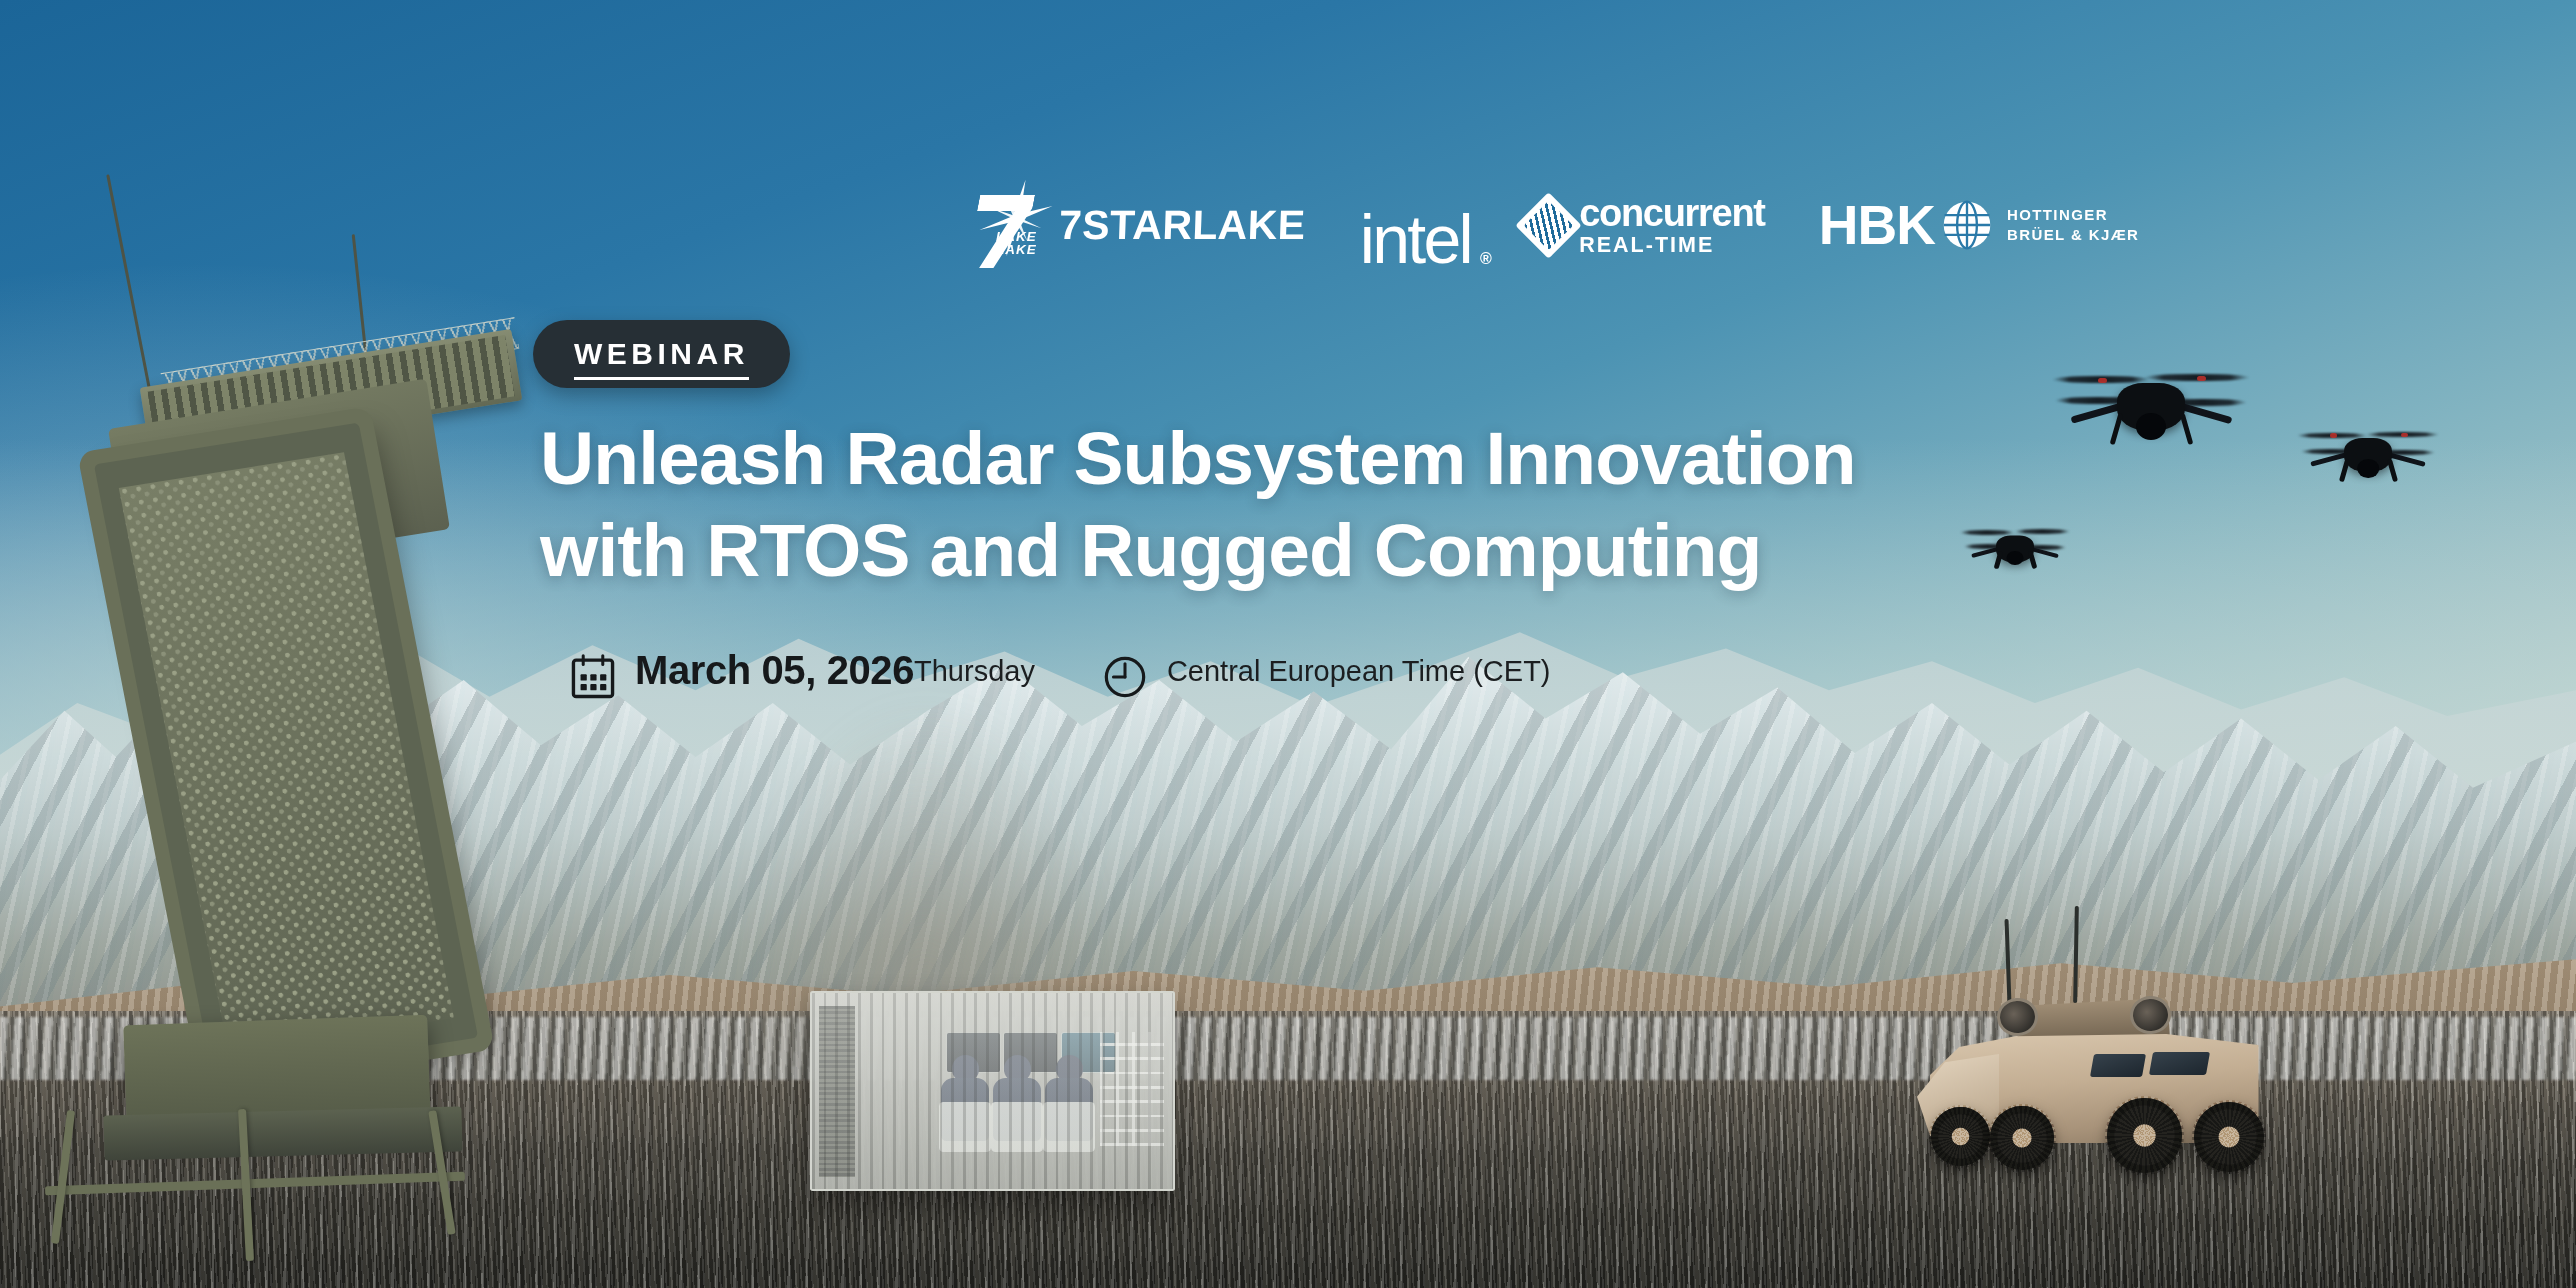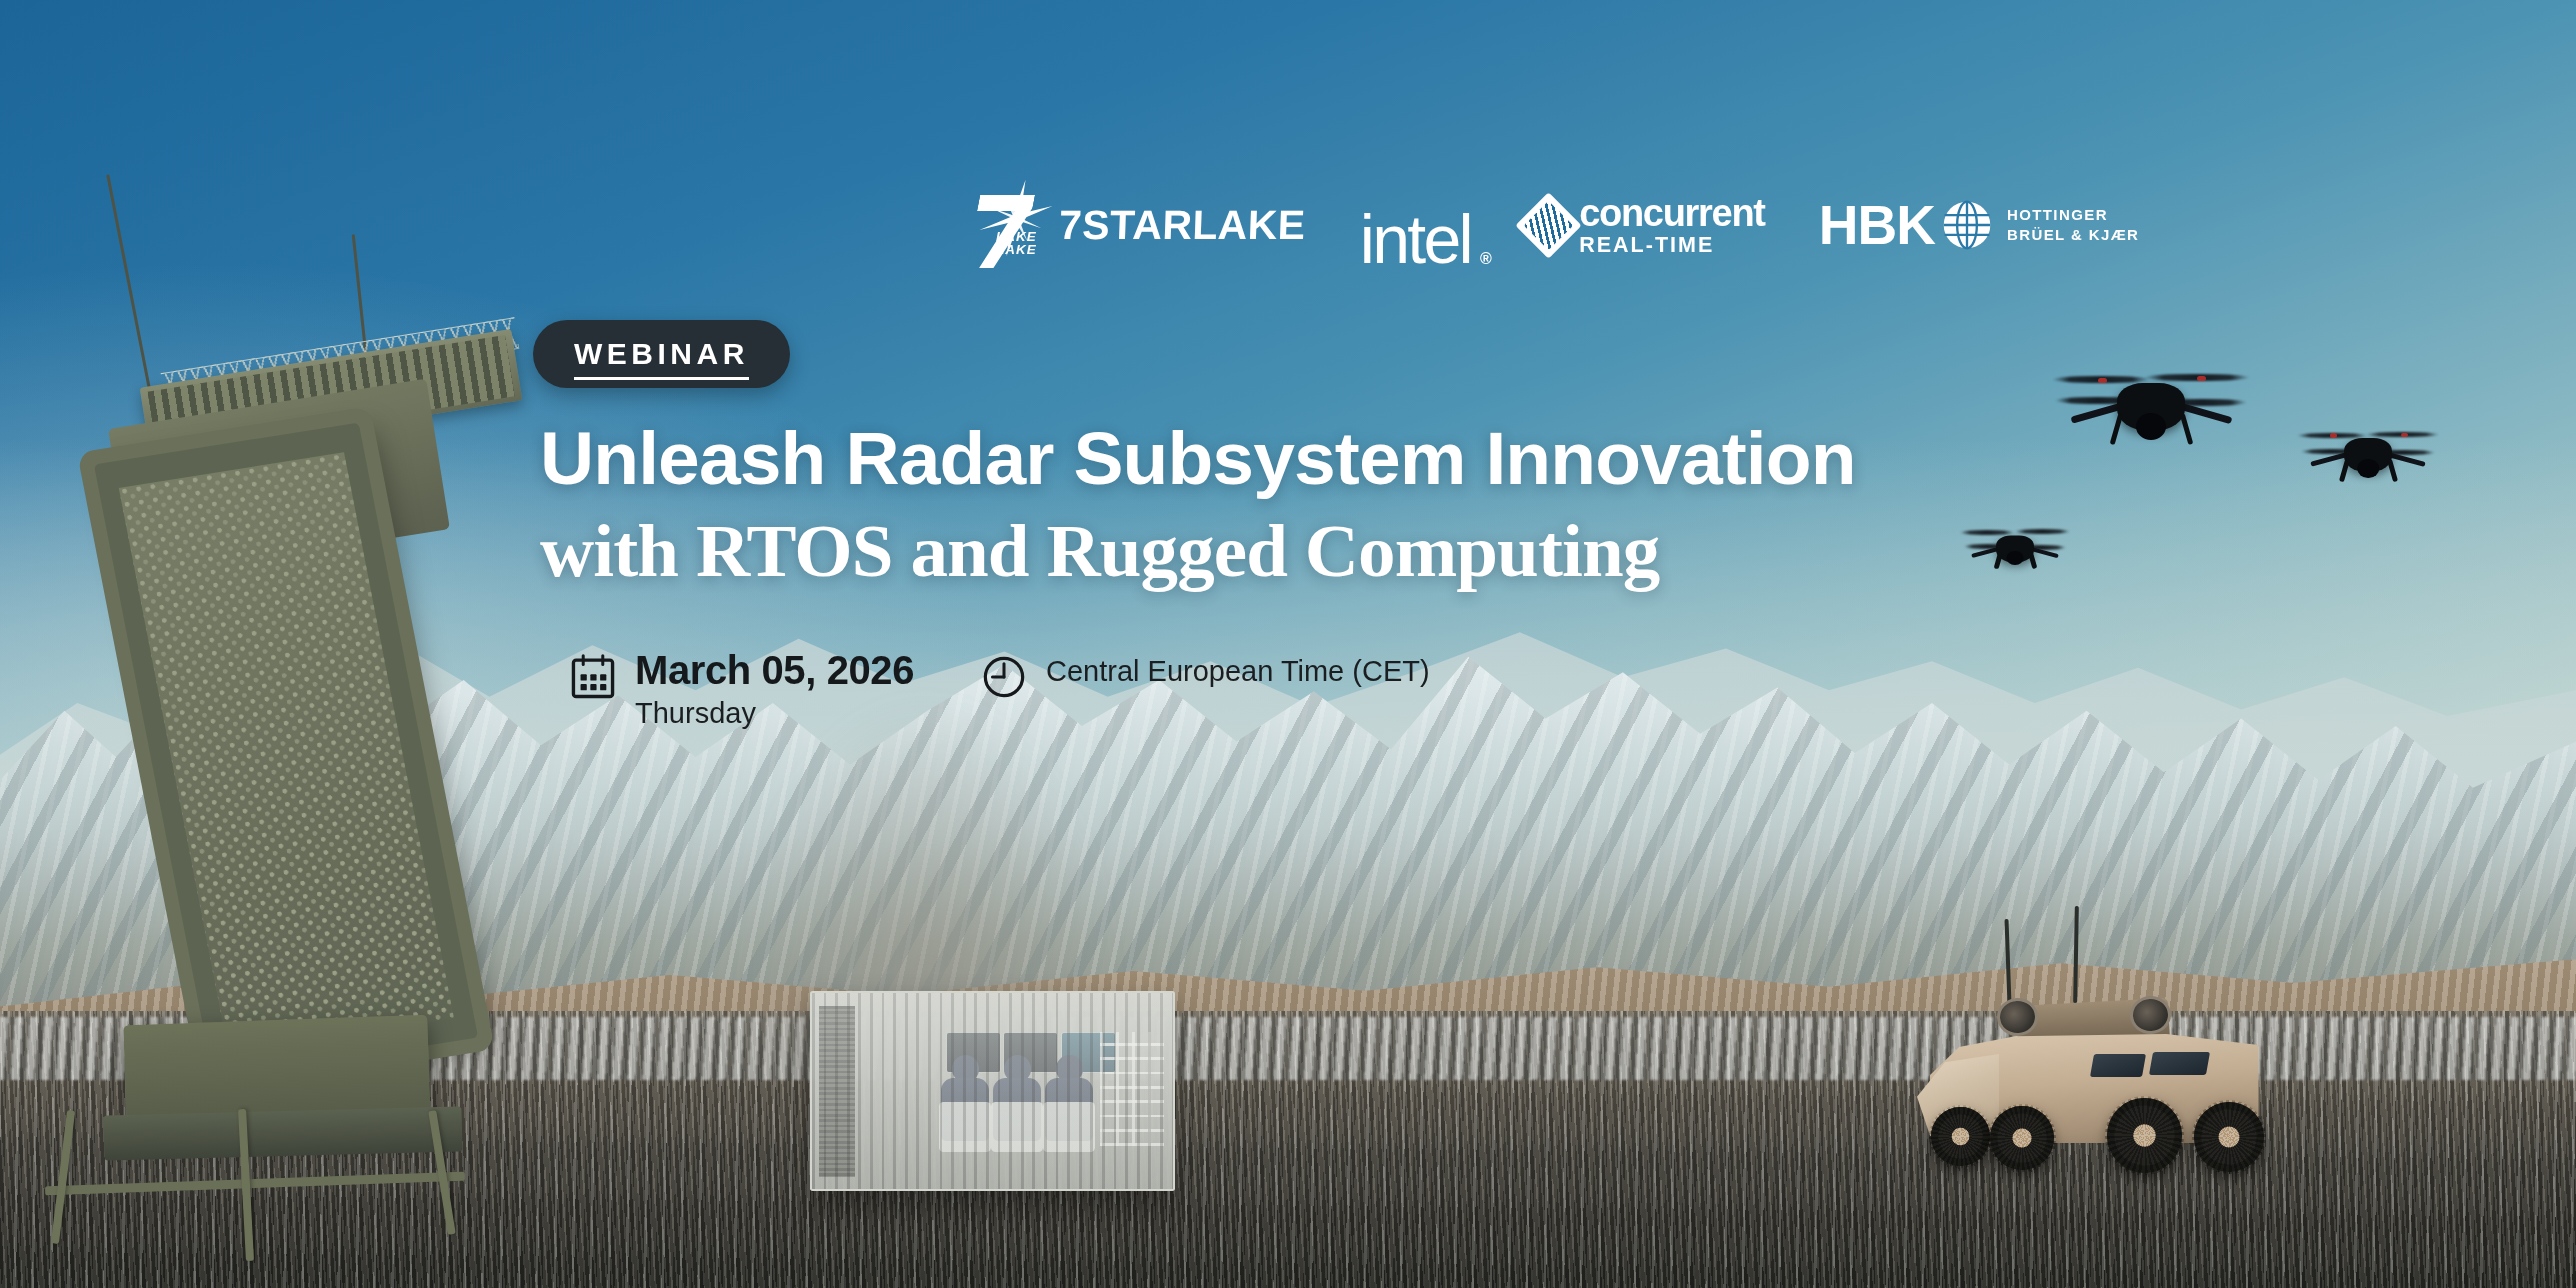--- a/index.html
+++ b/index.html
@@ -418,30 +418,30 @@
   .badge span { border-bottom:3.6px solid #fff; padding-bottom:7.2px; }
 
   .headline {
     position:absolute; left:540px; top:413px;
     color:#fff;
     font:800 75px/1.22 "Liberation Sans", sans-serif;
     letter-spacing:-0.9px;
     text-shadow:0 2.7px 14.3px rgba(20,40,55,.30);
     white-space:nowrap;
   }
-  .headline .l2 { display:block;font-family:Liberation Serif, serif; }
+  .headline .l2 { display:block; }
 
   .meta {
     position:absolute; left:569px; top:649px;
     display:flex; align-items:flex-start; gap:66px;
   }
   .meta-item { display:flex; align-items:flex-start; gap:18px; }
   .meta-icon { width:48px; height:48px; margin-top:3.6px; flex:0 0 auto; }
   .meta-icon svg { display:block; }
-  .meta-txt { display:flex; flex-direction:column; }
+  .meta-txt { display:flex; flex-direction:row; }
   .meta-main {
     color:#16191b; font:800 40px/1.06 "Liberation Sans", sans-serif;
     letter-spacing:-0.4px;
   }
   .meta-sub {
     color:#1b1e20; font:400 29px/1.3 "Liberation Sans", sans-serif;
     margin-top:3.6px;
   }
 </style>
 </head>

